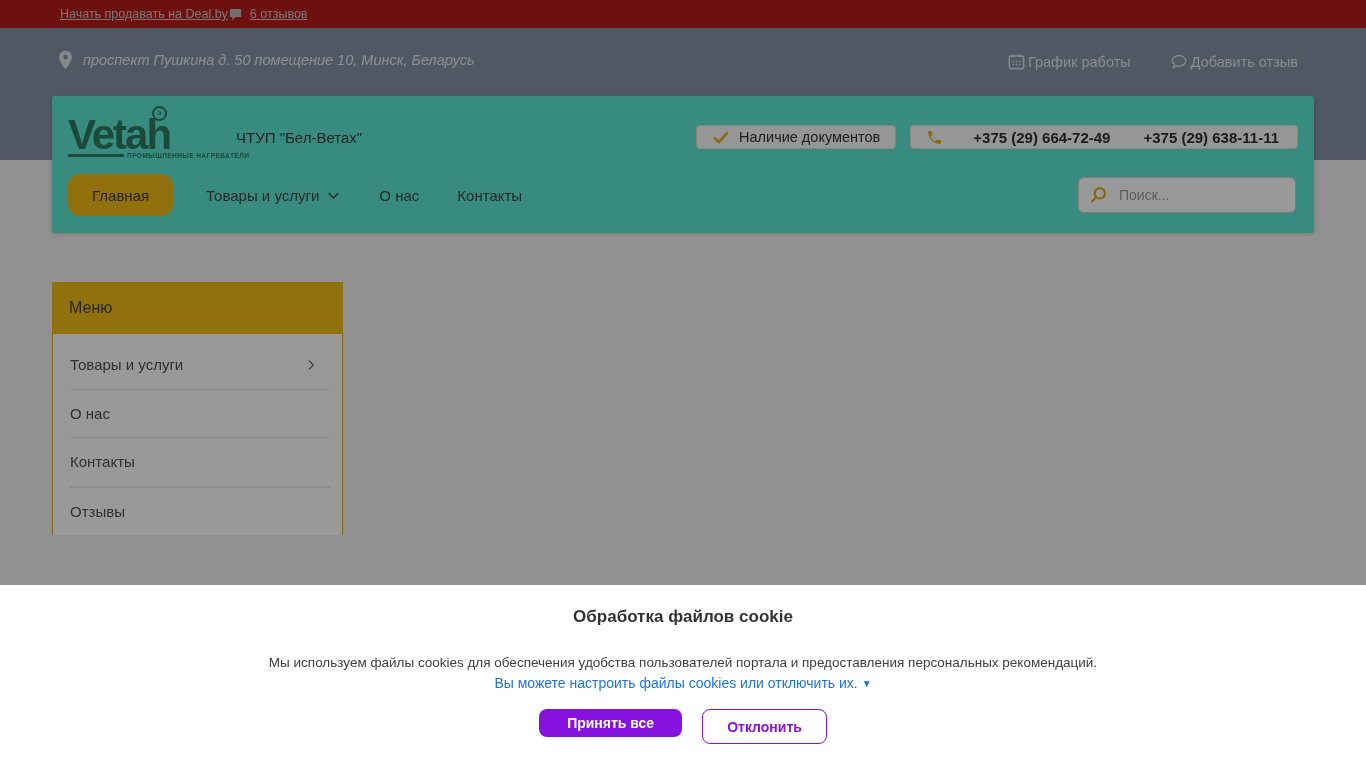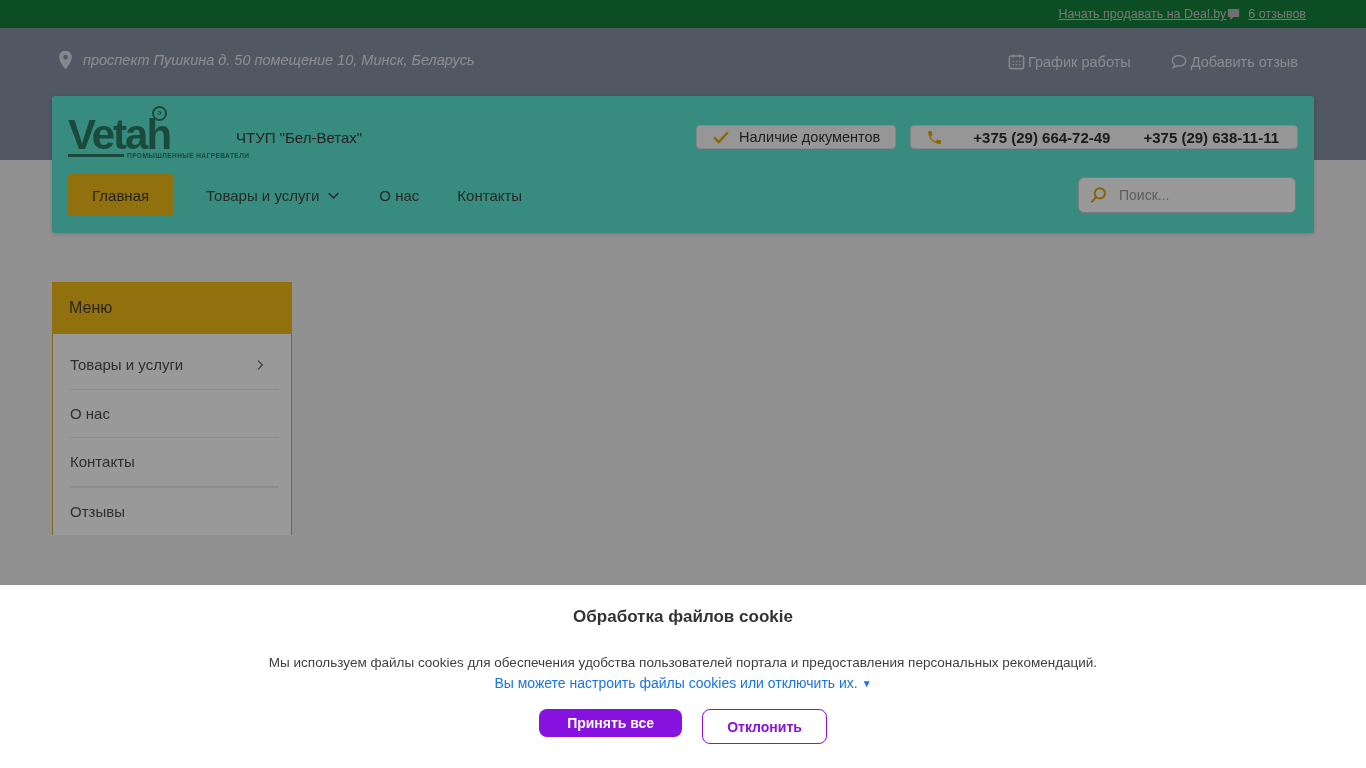--- a/index.html
+++ b/index.html
@@ -6,22 +6,22 @@
   html, body { width: 1366px; height: 768px; overflow: hidden; }
   body {
     font-family: "Liberation Sans", "DejaVu Sans", sans-serif;
     background: #f2f2f2;
     position: relative;
     color: #3c3c3c;
   }
 
   
   .topbar {
-    height: 28px; background: #15803d;
-    display: flex; align-items: center; justify-content: flex-end;
+    height: 28px; background: #b91c1c;
+    display: flex; align-items: center; justify-content: flex-start;
     padding: 0 60px;
   }
   .topbar a { color: #c9c9c9; font-size: 12.5px; text-decoration: underline; cursor: pointer; }
   .topbar-right { display: flex; align-items: center; gap: 7px; }
   .topbar-right .bubble-filled { color: #b9b9b9; display: inline-flex; }
 
   
   .band {
     height: 132px; background: #8793a6;
     padding: 22px 68px 0 57px;
@@ -65,21 +65,21 @@
     background: #fafafa; border: 1px solid #e2e2e2; border-radius: 4px;
     padding: 0 15px; font-size: 14.5px; color: #333;
   }
   .chip .gold-icon { color: #e8b012; display: inline-flex; }
   .chip-phones { gap: 10px; font-weight: 700; font-size: 15px; color: #2f2f2f; }
   .chip-phones .phone-num { padding: 0 3px; cursor: pointer; margin-left: 17px; }
 
   
   .card-nav { display: flex; align-items: center; padding: 6px 18px 0 16px; }
   .nav-btn-active {
-    background: #f0bc17; color: #3f3b2a; border: none; border-radius: 3px;
+    background: #f0bc17; color: #3f3b2a; border: none; border-radius: 12px;
     height: 42px; padding: 0 24px; font-size: 15px; cursor: pointer;
     font-family: inherit;
   }
   .nav-item { display: flex; align-items: center; gap: 7px; font-size: 15px; color: #444; cursor: pointer; }
   .nav-item.mi-1 { margin-left: 33px; }
   .nav-item.mi-2 { margin-left: 38px; }
   .nav-item.mi-3 { margin-left: 38px; }
   .chev { display: inline-flex; color: #4a4a4a; }
 
   .search {
@@ -88,21 +88,21 @@
     display: flex; align-items: center; padding: 0 10px; gap: 10px;
   }
   .search input {
     border: none; outline: none; flex: 1; font-size: 14px; color: #444;
     font-family: inherit; background: transparent;
   }
   .search input::placeholder { color: #9a9a9a; }
   .search .gold-icon { color: #dfa90f; display: inline-flex; }
 
   
-  .menu { position: absolute; left: 52px; top: 282px; width: 240px; z-index: 1; }
+  .menu { position: absolute; left: 52px; top: 282px; width: 291px; z-index: 1; }
   .menu-header {
     height: 52px; background: #f0bc17; color: #474235;
     display: flex; align-items: center; padding-left: 17px; font-size: 16px;
   }
   .menu-list {
     background: #fff; padding-top: 7px;
     border-left: 1px solid #d8a928; border-right: 1px solid #d8a928;
   }
   .menu-item {
     height: 47.5px; display: flex; align-items: center;

